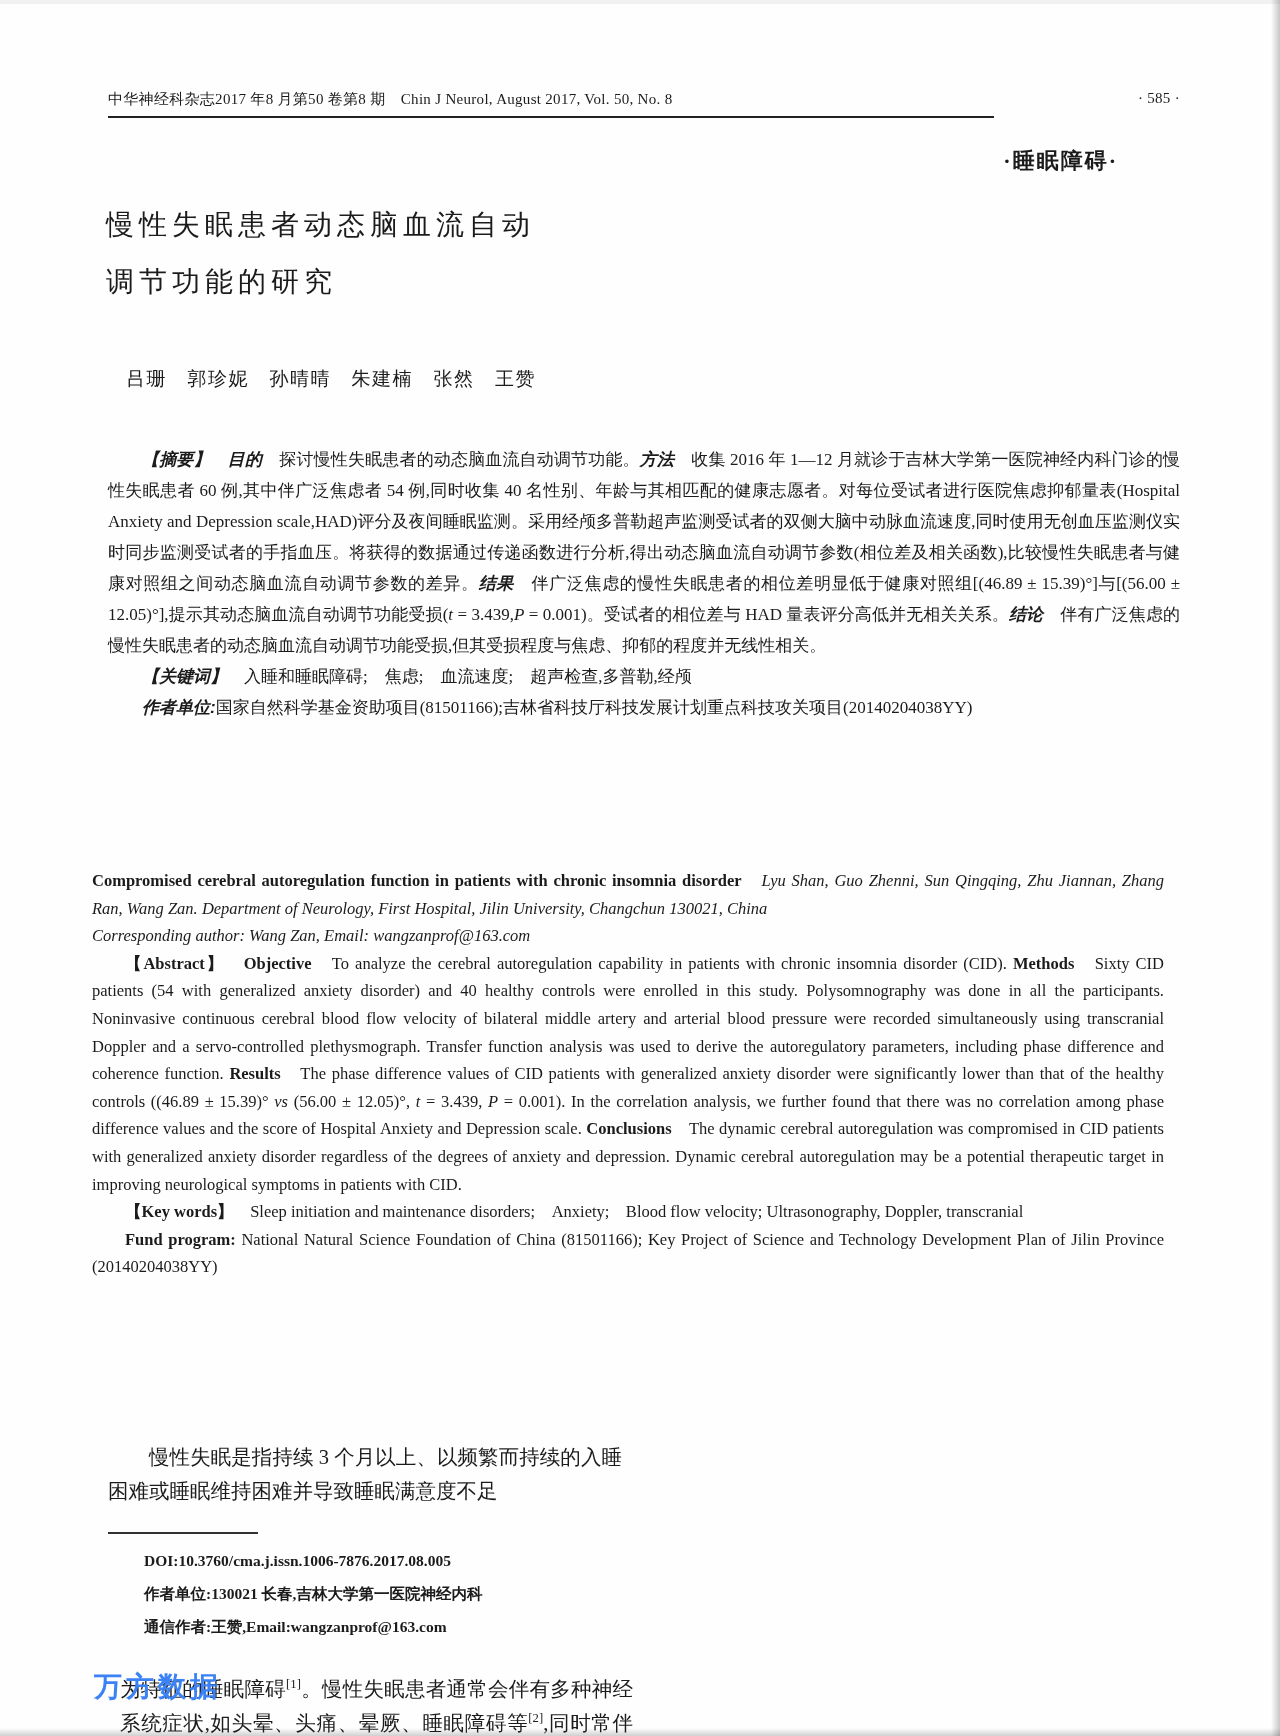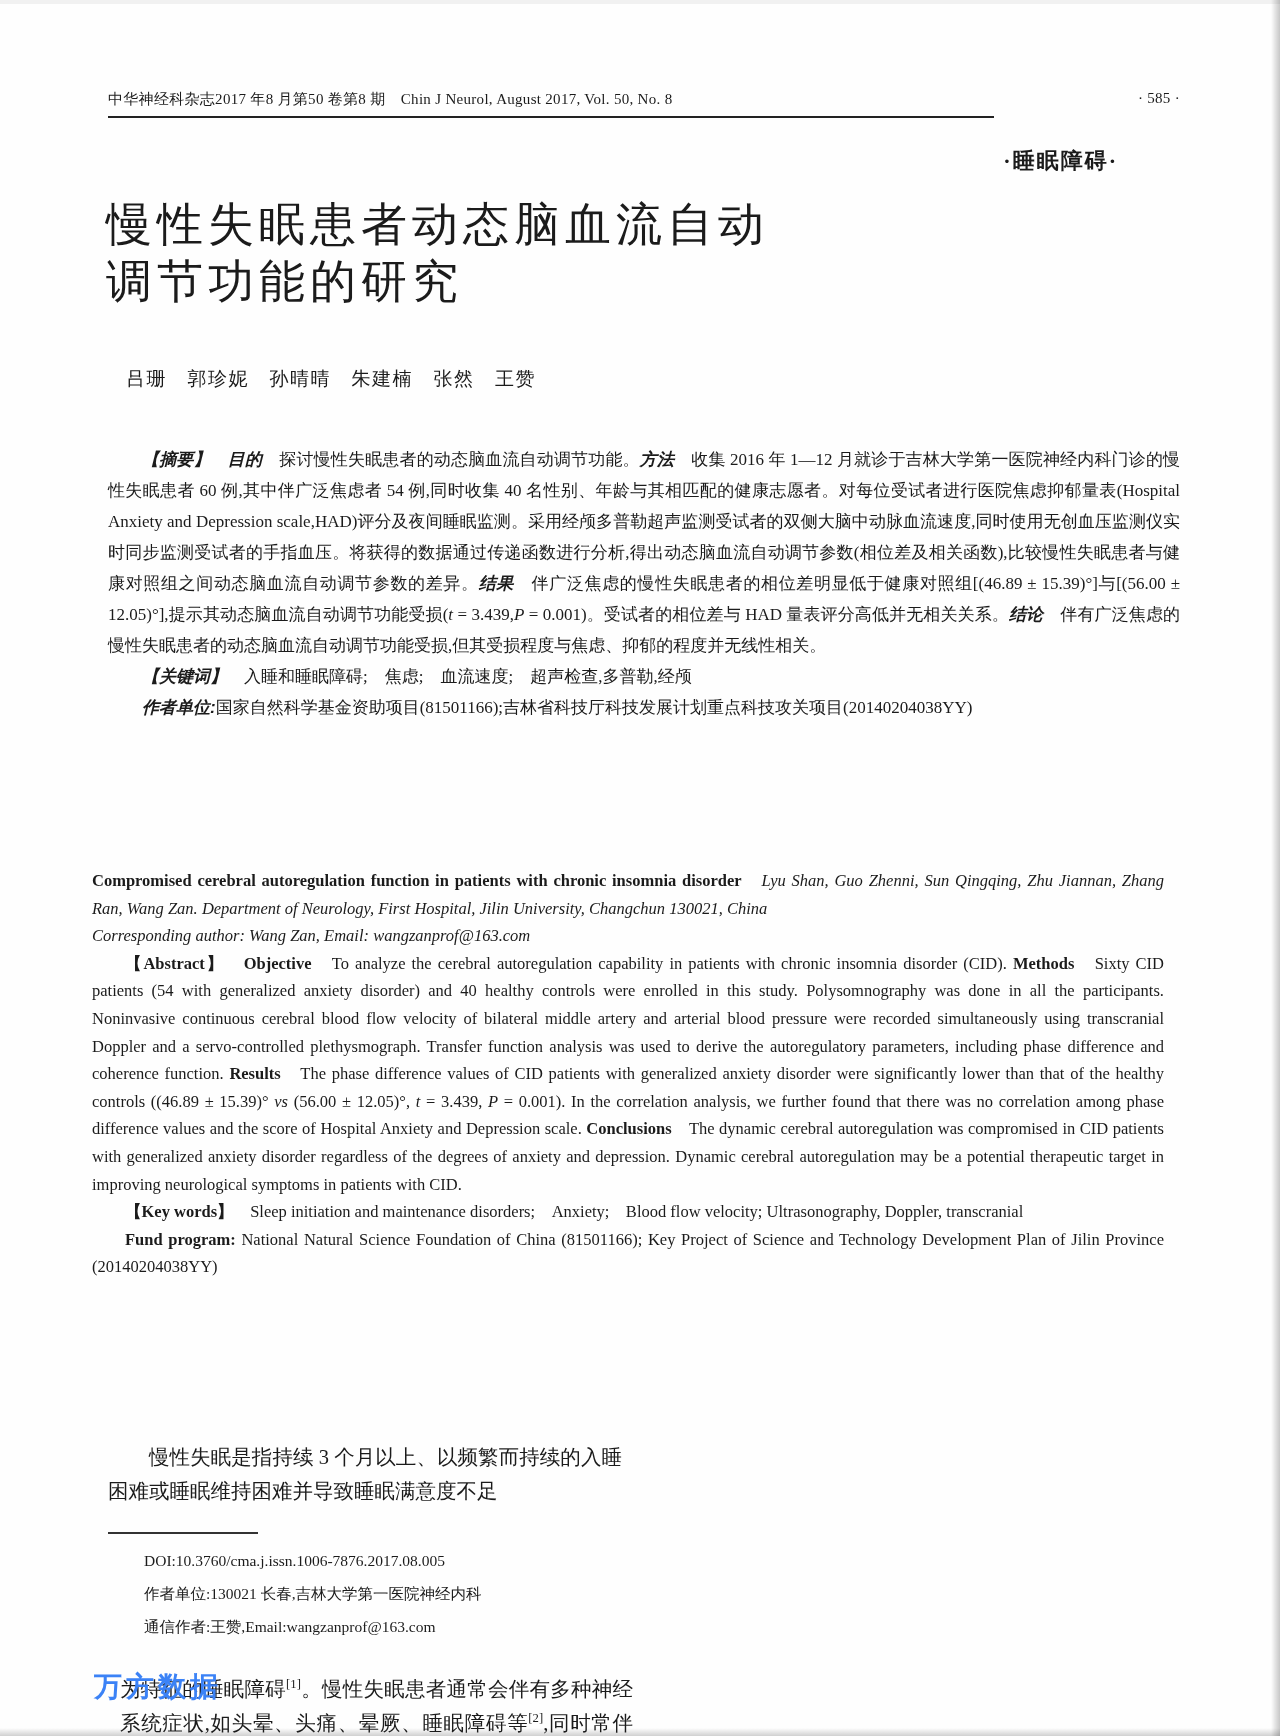--- a/index.html
+++ b/index.html
@@ -23,21 +23,21 @@
 
   .header { position:absolute; left:108px; top:90px; width:1072px;
             display:flex; justify-content:space-between; align-items:flex-start;
             font-size:15px; letter-spacing:0.3px; }
   .header-rule { position:absolute; left:108px; top:116px; width:886px; height:2px; background:#222; }
 
   .section-label { position:absolute; top:146px; right:162px;
                    font-size:22px; font-weight:600; letter-spacing:2px; }
 
   .title { position:absolute; left:106px; top:196px;
-           font-size:46px; line-height:57px; letter-spacing:5px; font-weight:500; }
+           font-size:28px; line-height:57px; letter-spacing:5px; font-weight:500; }
 
   .authors { position:absolute; left:126px; top:366px;
              font-size:19px; letter-spacing:1.5px; }
 
   .abstract-block { position:absolute; left:108px; top:444px; width:1072px;
                     font-size:17px; line-height:31px; text-align:justify; }
   .abstract-block p { margin:0; text-indent:2em; }
 
   .english-block { position:absolute; left:92px; top:867px; width:1072px;
                    font-size:16.5px; line-height:27.6px; text-align:justify; }
@@ -47,21 +47,21 @@
   .body-columns { position:absolute; left:108px; top:1440px; width:1072px;
                   display:flex; gap:29px;
                   font-size:20.5px; line-height:34px; text-align:justify;flex-direction:column; }
   .col-left  { width:514px; }
   .col-right { width:525px; }
   .body-columns p { margin:0; text-indent:2em; }
 
   .footnote-rule { margin-top:24px; width:150px; height:0;
                    border-top:2px solid #333; }
   .footnotes { margin-top:10px; padding-left:36px;
-               font-size:15.5px; line-height:33px; text-align:left; }
+               font-size:15.5px; line-height:33px; text-align:left;font-weight:bold; }
   .footnotes div { text-indent:0; }
 
   .watermark { position:absolute; left:94px; top:1668px;
                font-size:28px; letter-spacing:4px; font-weight:600; color:#3b82f6;
                font-family:"Liberation Sans","DejaVu Sans",sans-serif; }
 
   
   .seg-h { font-family:"Liberation Sans","DejaVu Sans",sans-serif; font-weight:700;font-style:italic; } 
   .seg-b { font-weight:700; }
   .seg-i { font-style:italic; }

